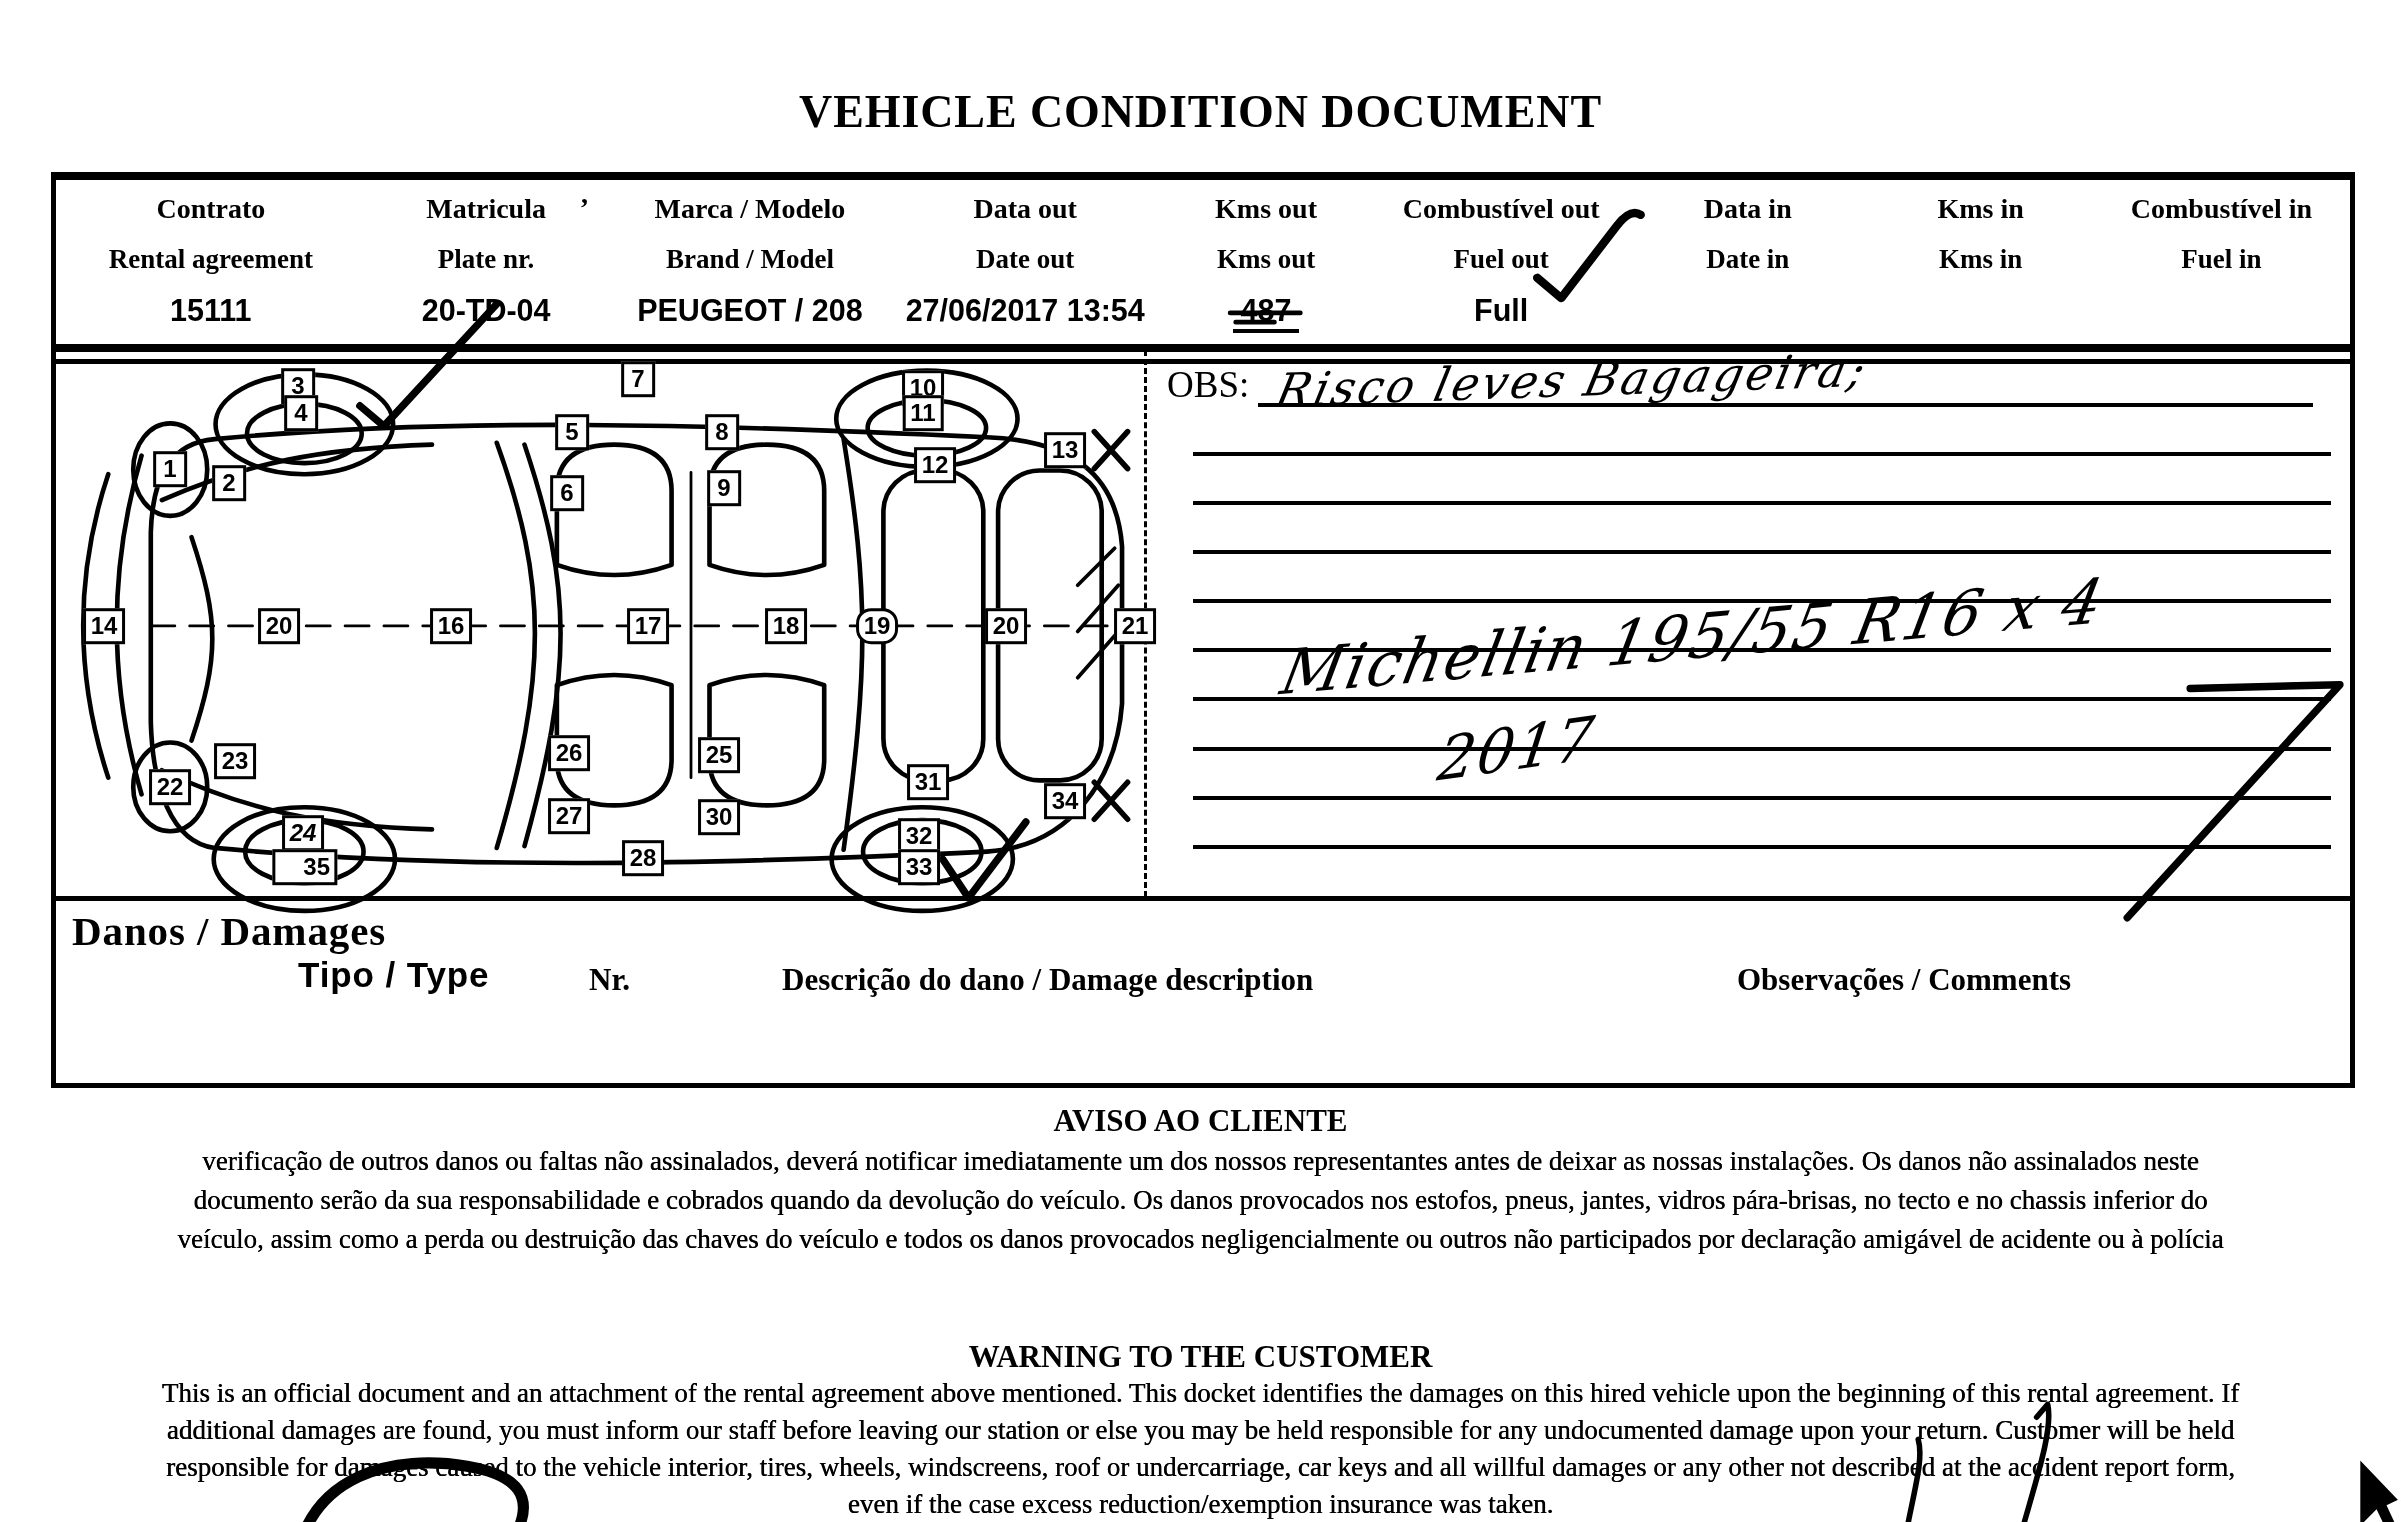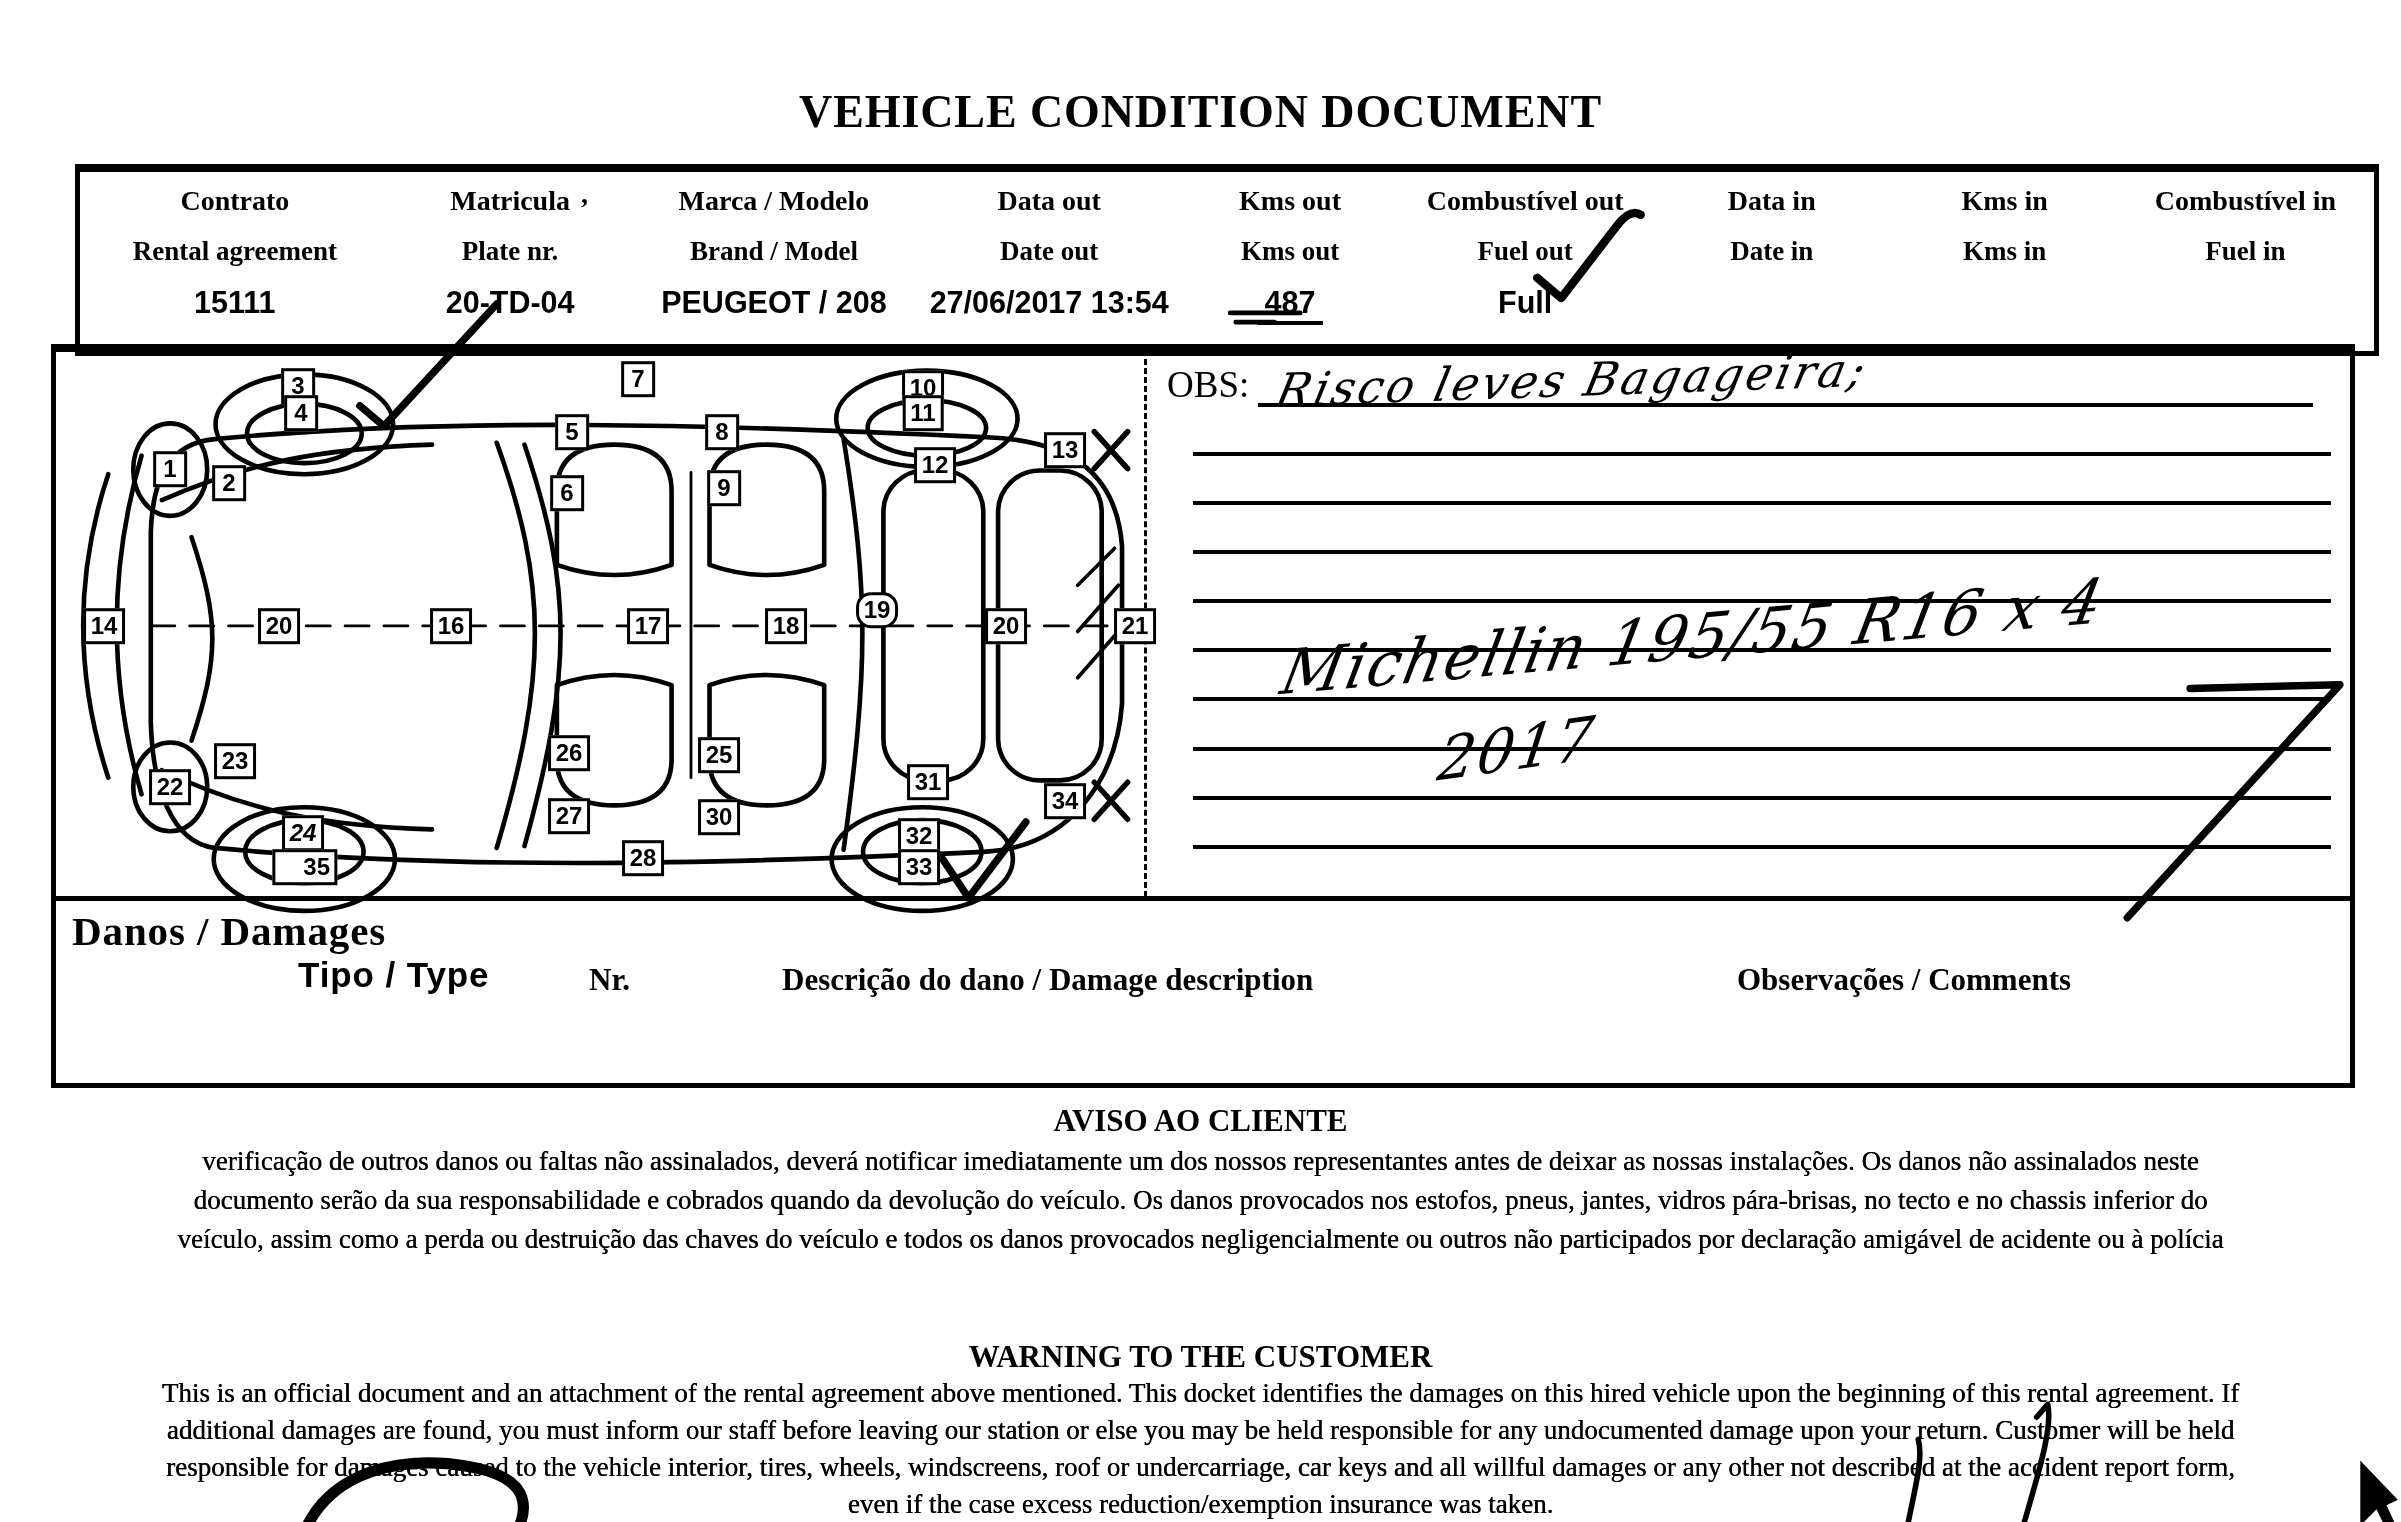--- a/index.html
+++ b/index.html
@@ -9,22 +9,22 @@
     font-family:"Liberation Serif", serif;
   }
   .abs { position:absolute; }
   .center { left:0; width:100%; text-align:center; }
 
   
   .title { font-weight:bold; font-size:46px; letter-spacing:0.9px; }
 
   
   .header-box {
-    position:absolute; left:51px; top:164px; width:2294px; height:179px;
-    border:5.6px solid #000; border-top-width:8.3px; display:flex;margin-left:24px;
+    position:absolute; left:51px; top:172px; width:2294px; height:179px;
+    border:5.6px solid #000; border-top-width:8.3px; display:flex;
   }
   .hcol { padding-top:13px; text-align:center; }
   .hcol .pt { font-weight:bold; font-size:28px; }
   .hcol .en { font-weight:bold; font-size:27px; margin-top:19.4px; }
   .hcol .val { font-weight:bold; font-size:30.5px; margin-top:17.6px;
                font-family:"Liberation Sans", sans-serif; }
   .uline { border-bottom:4.6px solid #000; padding:0 7.4px 1.9px 7.4px; }
 
   
   .main-box {
@@ -183,21 +183,21 @@
         <div class="zone" style="left: 662px; top: 136px;">9</div>
         <div class="zone" style="left: 861px; top: 36px;">10</div>
         <div class="zone" style="left: 861px; top: 61px;">11</div>
         <div class="zone" style="left: 873px; top: 113px;">12</div>
         <div class="zone" style="left: 1003px; top: 98px;">13</div>
         <div class="zone" style="left: 42px; top: 274px;">14</div>
         <div class="zone" style="left: 217px; top: 274px;">20</div>
         <div class="zone" style="left: 389px; top: 274px;">16</div>
         <div class="zone" style="left: 586px; top: 274px;">17</div>
         <div class="zone" style="left: 724px; top: 274px;">18</div>
-        <div class="zone" style="left: 815px; top: 258px; border-radius: 15px;">19</div>
+        <div class="zone" style="left: 815px; top: 274px; border-radius: 15px;">19</div>
         <div class="zone" style="left: 944px; top: 274px;">20</div>
         <div class="zone" style="left: 1073px; top: 274px;">21</div>
         <div class="zone" style="left: 108px; top: 435px;">22</div>
         <div class="zone" style="left: 173px; top: 409px;">23</div>
         <div class="zone" style="left: 241px; top: 481px; font-style: italic;">24</div>
         <div class="zone" style="left: 243px; top: 515px; padding-left: 28px;">35</div>
         <div class="zone" style="left: 507px; top: 401px;">26</div>
         <div class="zone" style="left: 657px; top: 403px;">25</div>
         <div class="zone" style="left: 507px; top: 464px;">27</div>
         <div class="zone" style="left: 657px; top: 465px;">30</div>

